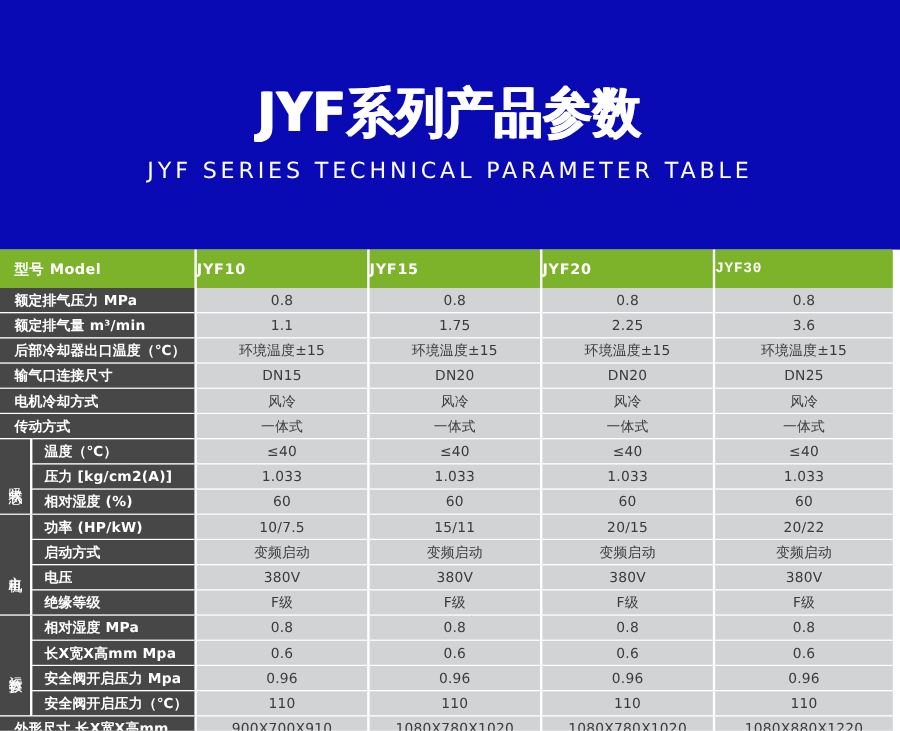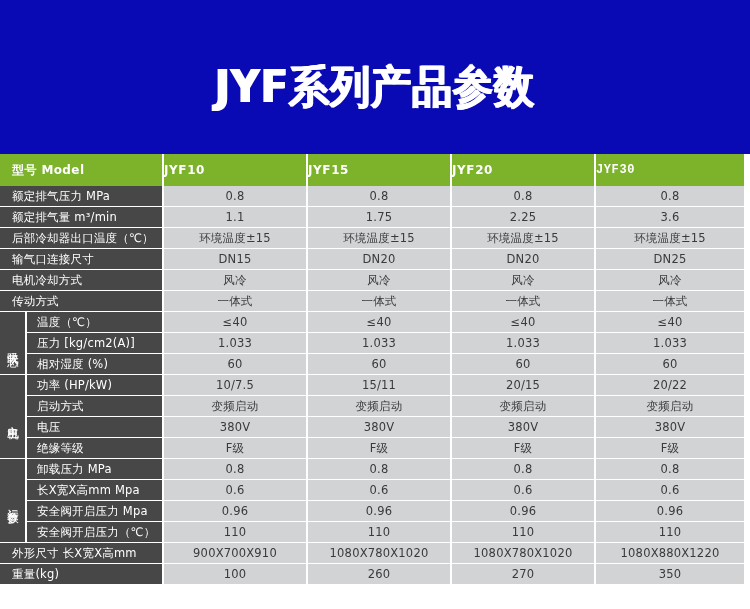--- a/index.html
+++ b/index.html
@@ -10,21 +10,21 @@
     width: 750px;
     height: 609px;
     background: #ffffff;
     font-family: "Liberation Sans", "DejaVu Sans", sans-serif;
     overflow: hidden;
   }
 
   
   .banner {
     width: 750px;
-    height: 154px;
+    height: 208px;
     background: #0a0ab4;
     box-sizing: border-box;
     display: flex;
     flex-direction: column;
     align-items: center;
     justify-content: center;
   }
   .banner-title-cn {
     color: #ffffff;
     font-size: 40px;
@@ -87,20 +87,21 @@
     letter-spacing: .6px;
   }
 
   
   td.lbl {
     background: #474747;
     color: #ffffff;
     text-align: left;
     padding-left: 12px !important;
     letter-spacing: .2px;
+    font-weight: bold;
   }
   td.lbl.sub {
     padding-left: 10px !important;
   }
   
   td.grp {
     background: #474747;
     color: #ffffff;
     text-align: center;
     font-size: 11px;
@@ -124,20 +125,21 @@
   td.val.last { border-right: none; }
   td.lbl.spanfull { border-right: 2px solid #ffffff; }
 
   tr.last-row td { border-bottom: none; }
 </style>
 </head>
 <body>
 
 <div class="banner">
   <div class="banner-title-cn">JYF系列产品参数</div>
+  <div class="banner-title-en">JYF SERIES TECHNICAL PARAMETER TABLE</div>
 </div>
 
 <div class="tbl-wrap">
   <table class="spec">
     <colgroup>
       <col class="c-grp">
         <col class="c-lbl">
       <col class="c-val">
         <col class="c-val">
         <col class="c-val">
@@ -239,21 +241,21 @@
         </tr>
         <tr>
           <td class="lbl sub">绝缘等级</td>
           <td class="val">F级</td>
           <td class="val">F级</td>
           <td class="val">F级</td>
           <td class="val last">F级</td>
         </tr>
         <tr>
           <td class="grp" rowspan="4"><span class="vert">运行参数</span></td>
-          <td class="lbl sub">卸载压力 MPa</td>
+          <td class="lbl sub">相对湿度 MPa</td>
           <td class="val">0.8</td>
           <td class="val">0.8</td>
           <td class="val">0.8</td>
           <td class="val last">0.8</td>
         </tr>
         <tr>
           <td class="lbl sub">长X宽X高mm Mpa</td>
           <td class="val">0.6</td>
           <td class="val">0.6</td>
           <td class="val">0.6</td>

